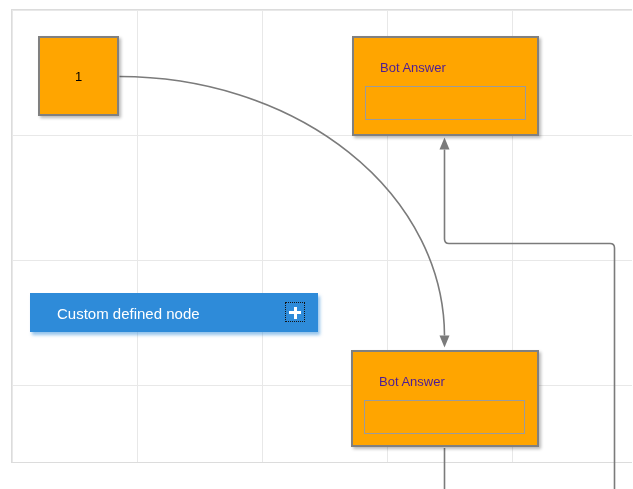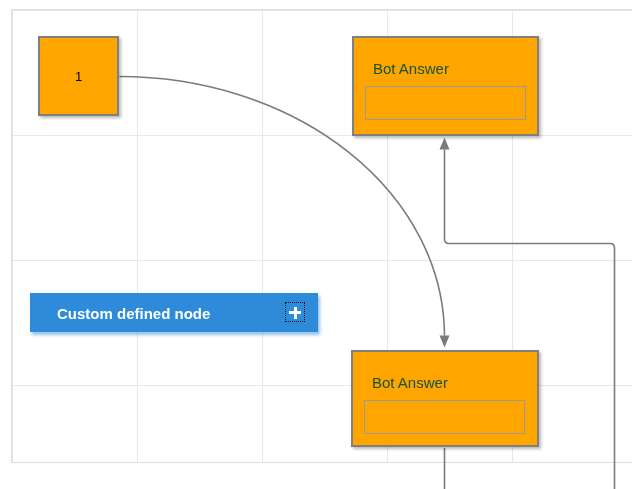--- a/index.html
+++ b/index.html
@@ -39,22 +39,22 @@
   }
   .node-start {
     left: 38px; top: 36px; width: 81px; height: 80px;
     display: flex; align-items: center; justify-content: center;
     font-size: 13px; color: #000;
   }
   .bot { width: 187px; height: 100px; }
   .bot-top { left: 352px; top: 36px; }
   .bot-bottom { left: 351px; top: 350px; height: 97px; width: 188px; }
   .bot-title {
-    position: absolute; left: 19px; top: 22px;
-    font-size: 15px; color: #14532d; white-space: nowrap;
+    position: absolute; left: 26px; top: 22px;
+    font-size: 13px; color: #4c1d95; white-space: nowrap;
   }
   .bot-input {
     position: absolute; left: 11px; top: 48px; width: 161px; height: 34px;
     box-sizing: border-box;
     background: transparent;
     border: 1px solid #9b9b9b;
     outline: none;
     font-family: "Liberation Sans", sans-serif;
     font-size: 12px;
     padding: 0 4px;
@@ -62,21 +62,21 @@
   .custom-node {
     left: 30px; top: 293px; width: 288px; height: 39px;
     background: #2e8bd9;
     box-shadow: 2px 3px 3px rgba(46,139,217,0.5);
     color: #ffffff;
     cursor: pointer;
   }
   .custom-label {
     position: absolute; left: 27px; top: 50%;
     transform: translateY(-50%);
-    font-size: 15px; white-space: nowrap; font-weight: bold;
+    font-size: 15px; white-space: nowrap;
   }
   .add-btn {
     position: absolute; right: 13px; top: 9px;
     width: 20px; height: 20px;
     box-sizing: border-box;
     border: 1px dotted #141414;
     cursor: pointer;
   }
   .plus-h { position: absolute; left: 3px; top: 8px; width: 12px; height: 3px; background: #ffffff; }
   .plus-v { position: absolute; left: 7.5px; top: 3.5px; width: 3px; height: 12px; background: #ffffff; }

